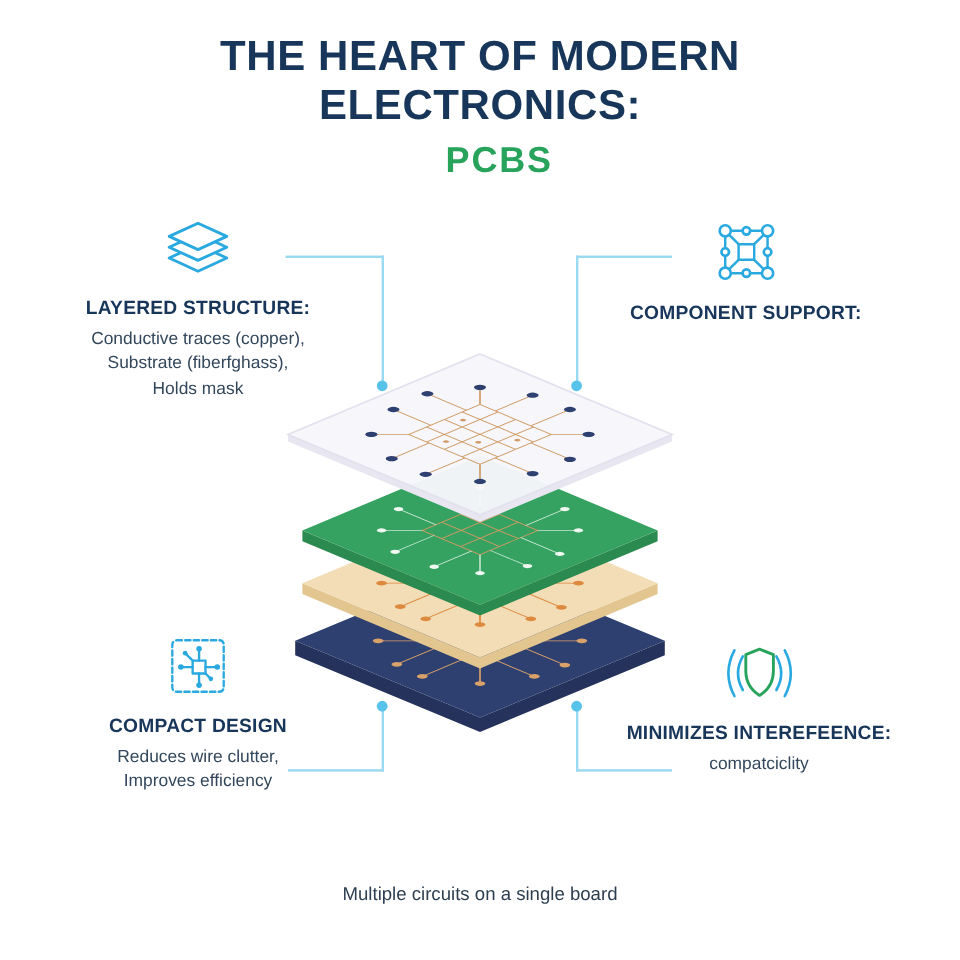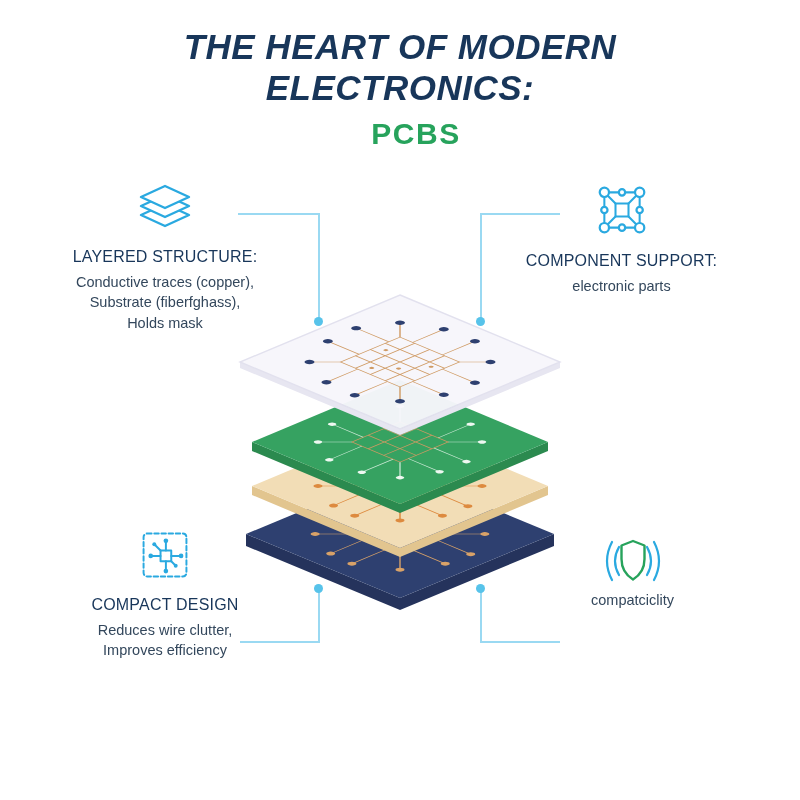--- a/index.html
+++ b/index.html
@@ -7,27 +7,27 @@
     --icon_blue:#2aa9e0; --connector_blue:#9ad9f2; --connector_dot:#57c3ea;
     --layer_white:#f7f6fb; --layer_green:#36a261; --layer_tan:#f2ddb6;
     --layer_navy:#2e4070; --trace_copper:#cf9a63; --trace_orange:#dd8a3f;
   }
   html,body{margin:0;padding:0;background:#ffffff;}
   .canvas{position:relative;width:800px;height:800px;background:#ffffff;overflow:hidden;
           font-family:"Liberation Sans",sans-serif;}
   
   .title{position:absolute;top:26px;left:0;width:800px;text-align:center;}
   .title h1{margin:0;font-size:35px;font-weight:700;line-height:1.18;
-            color:var(--navy_text);letter-spacing:.5px;font-style:italic;}
+            color:var(--navy_text);letter-spacing:.5px;}
   .title h1 span{display:block;}
   .title .accent{margin-top:8px;font-size:30px;font-weight:700;
                  color:var(--accent_green);letter-spacing:1.5px;padding-left:32px;}
   
   .feature{position:absolute;text-align:center;}
-  .feature h2{margin:12px 0 6px;font-size:16px;font-weight:400;
+  .feature h2{margin:12px 0 6px;font-size:16px;font-weight:700;
               color:var(--navy_text);letter-spacing:.2px;}
   .feature p{margin:0;font-size:14.5px;color:var(--body_text);line-height:1.4;}
   .feature p span{display:block;}
   .f-tl{left:30px;top:184px;width:270px;}
   .f-tr{left:484px;top:184px;width:275px;}
   .f-bl{left:30px;top:530px;width:270px;}
   .f-br{left:495px;top:536px;width:275px;}
   .f-icon{display:inline-block;}
   
   .line{position:absolute;background:var(--connector_blue);}
@@ -94,21 +94,20 @@
       <circle class="ic-white-fill" cx="47" cy="9" r="5"></circle>
       <circle class="ic-white-fill" cx="9" cy="47" r="5"></circle>
       <circle class="ic-white-fill" cx="47" cy="47" r="5"></circle>
       <circle class="ic-white-fill" cx="28" cy="9" r="3.4"></circle>
       <circle class="ic-white-fill" cx="9" cy="28" r="3.4"></circle>
       <circle class="ic-white-fill" cx="47" cy="28" r="3.4"></circle>
       <circle class="ic-white-fill" cx="28" cy="47" r="3.4"></circle>
     </svg>
     <h2>COMPONENT SUPPORT:</h2>
     <p>
-      <span>electronic parts</span>
     </p>
   </section>
 
   <section class="feature f-bl">
     <svg class="f-icon" width="54" height="50" viewBox="0 0 56 56">
       <rect class="ic-blue" x="4" y="4" width="48" height="48" rx="4" stroke-dasharray="5 3"></rect>
       <rect class="ic-blue" x="23" y="23" width="12" height="12"></rect>
       <path class="ic-blue" d="M23 29 H12 M29 23 V12 M35 29 H46 M29 35 V46 M16 16 L23 23 M40 40 L35 35"></path>
       <circle class="ic-blue-fill" cx="12" cy="29" r="2.6"></circle>
       <circle class="ic-blue-fill" cx="29" cy="12" r="2.6"></circle>
@@ -125,20 +124,21 @@
   </section>
 
   <section class="feature f-br">
     <svg class="f-icon" width="64" height="50" viewBox="0 0 64 50">
       <path class="ic-blue" d="M11 6 Q1 25 11 44"></path>
       <path class="ic-blue" d="M18 11 Q10 25 18 39"></path>
       <path class="ic-blue" d="M53 6 Q63 25 53 44"></path>
       <path class="ic-blue" d="M46 11 Q54 25 46 39"></path>
       <path class="ic-green" d="M32 5 L43.5 9.5 L43.5 23 C43.5 32.5 38.5 39.5 32 43.5 C25.5 39.5 20.5 32.5 20.5 23 L20.5 9.5 Z"></path>
     </svg>
+    <h2>MINIMIZES INTEREFEENCE:</h2>
     <p>
       <span>compatciclity</span>
     </p>
   </section>
 
   <div class="line h" style="left:238px;top:213px;width:82px"></div>
   <div class="line v" style="left:318px;top:213px;height:108px"></div>
   <div class="dot" style="left:314px;top:317px"></div>
 
   <div class="line h" style="left:480px;top:213px;width:80px"></div>
@@ -259,14 +259,15 @@
         <g class="via-c">
           <circle cx="-30" cy="-10" r="2.5"></circle>
             <circle cx="10" cy="12" r="2.5"></circle>
           <circle cx="30" cy="-14" r="2.5"></circle>
             <circle cx="-10" cy="30" r="2.5"></circle>
         </g>
       </g>
     </g>
   </svg>
 
+  <footer class="caption">Multiple circuits on a single board</footer>
 
 </div>
 
 </body></html>

